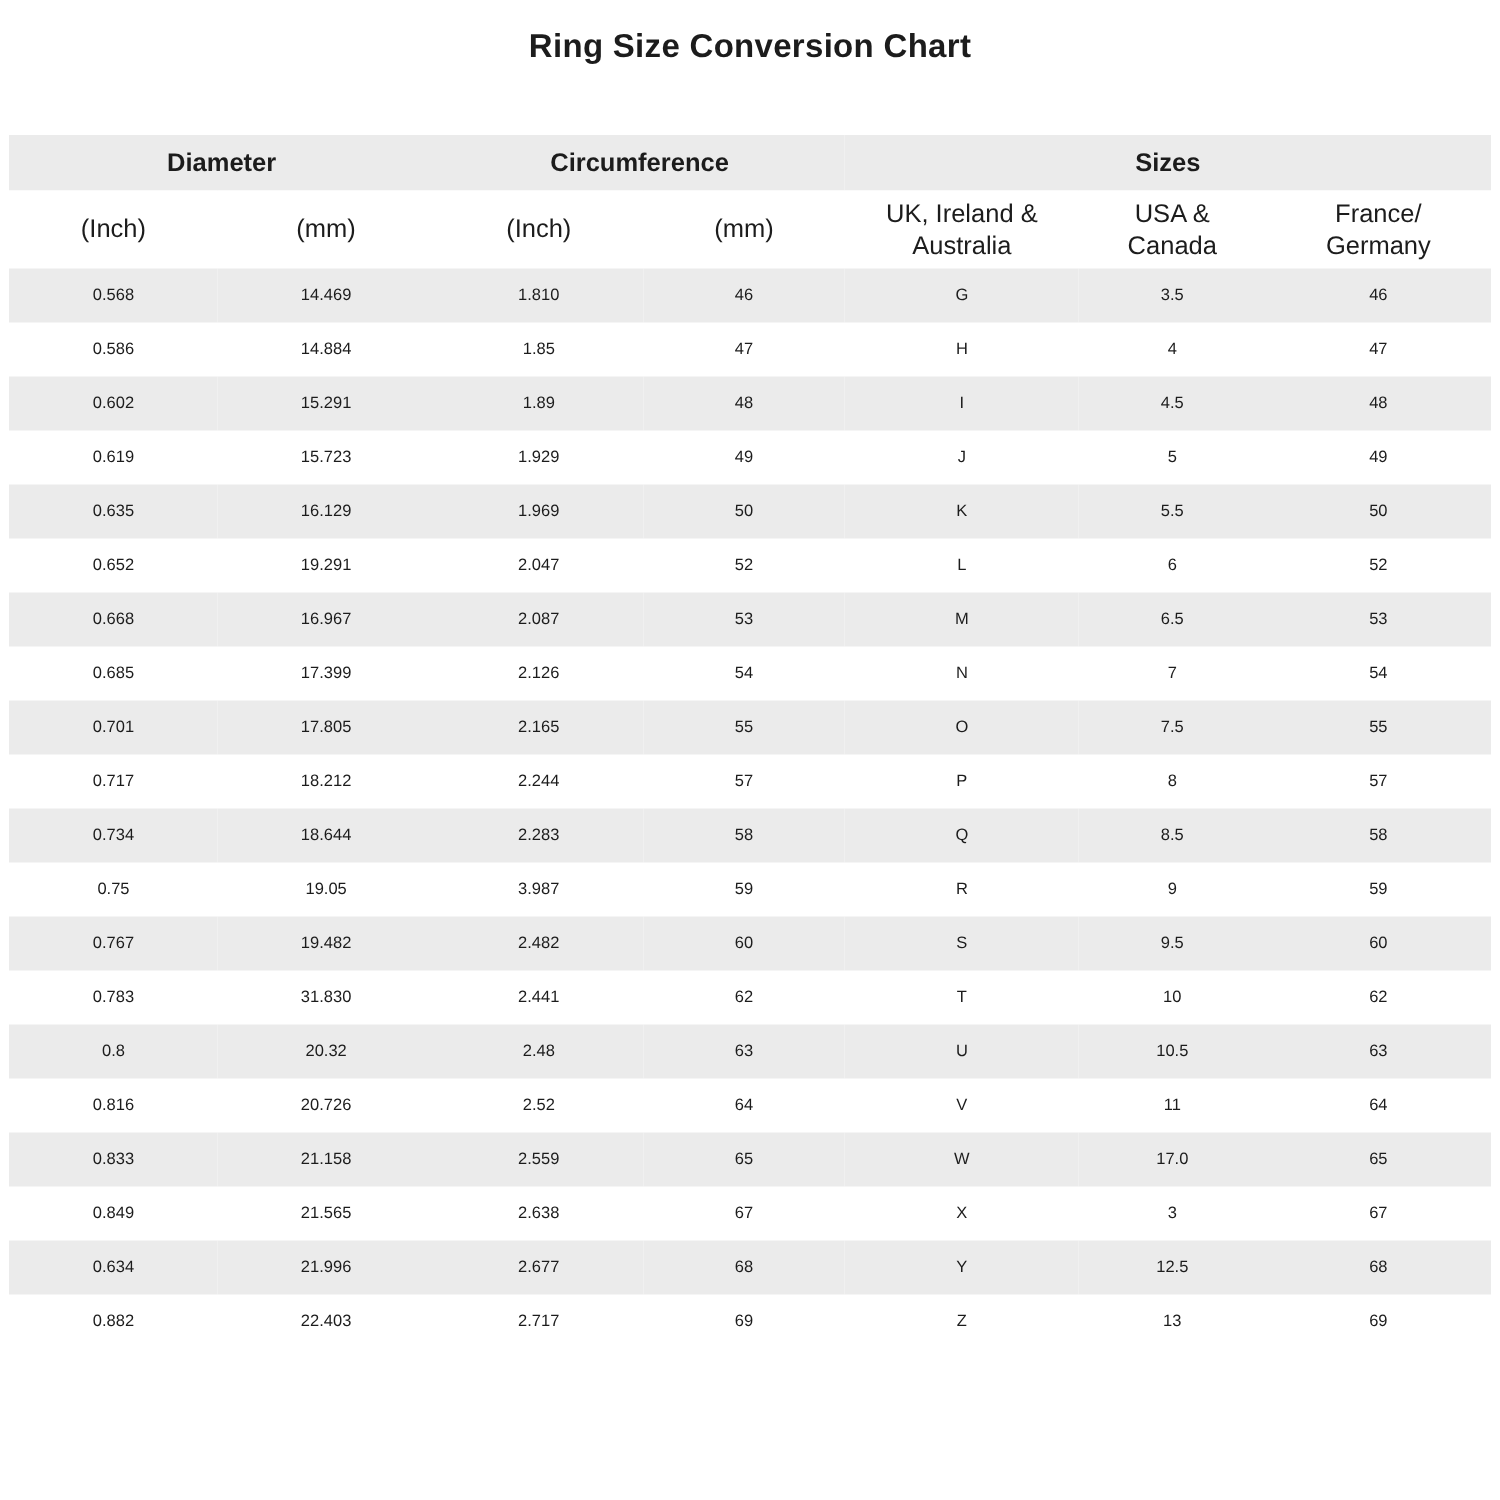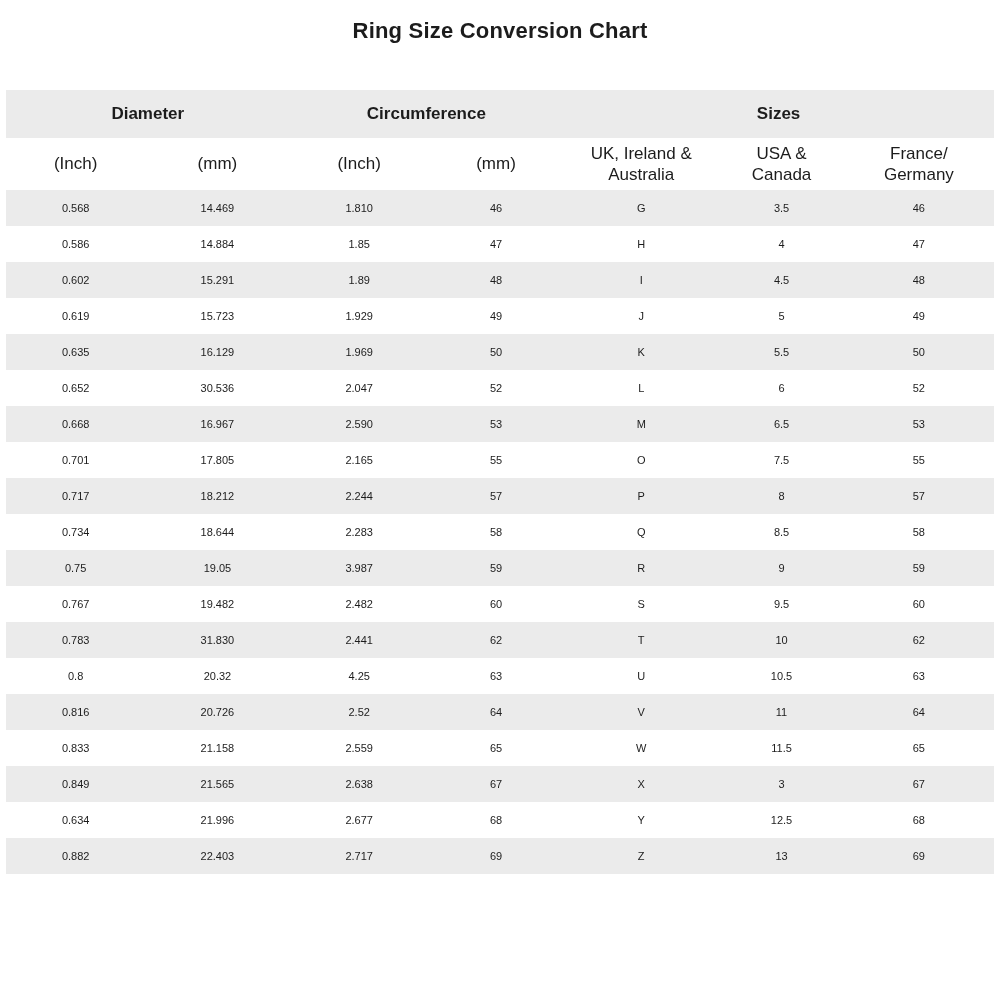--- a/index.html
+++ b/index.html
@@ -33,21 +33,21 @@
     table-layout: fixed;
   }
   th, td {
     text-align: center;
     vertical-align: middle;
     padding: 0;
     font-weight: normal;
   }
   .group-row th {
     background: var(--stripe);
-    height: 48px;
+    height: 37px;
     font-weight: bold;
     font-size: 17px;
   }
   .header-row th {
     background: var(--bg);
     height: 52px;
     font-size: 17px;
     padding: 0 14px;
     line-height: 1.25;
   }
@@ -132,35 +132,44 @@
           <td>0.635</td>
           <td>16.129</td>
           <td>1.969</td>
           <td>50</td>
           <td>K</td>
           <td>5.5</td>
           <td>50</td>
         </tr>
         <tr>
           <td>0.652</td>
-          <td>30.536</td>
+          <td>19.291</td>
           <td>2.047</td>
           <td>52</td>
           <td>L</td>
           <td>6</td>
           <td>52</td>
         </tr>
         <tr>
           <td>0.668</td>
           <td>16.967</td>
-          <td>2.590</td>
+          <td>2.087</td>
           <td>53</td>
           <td>M</td>
           <td>6.5</td>
           <td>53</td>
+        </tr>
+        <tr>
+          <td>0.685</td>
+          <td>17.399</td>
+          <td>2.126</td>
+          <td>54</td>
+          <td>N</td>
+          <td>7</td>
+          <td>54</td>
         </tr>
         <tr>
           <td>0.701</td>
           <td>17.805</td>
           <td>2.165</td>
           <td>55</td>
           <td>O</td>
           <td>7.5</td>
           <td>55</td>
         </tr>
@@ -205,42 +214,42 @@
           <td>31.830</td>
           <td>2.441</td>
           <td>62</td>
           <td>T</td>
           <td>10</td>
           <td>62</td>
         </tr>
         <tr>
           <td>0.8</td>
           <td>20.32</td>
-          <td>4.25</td>
+          <td>2.48</td>
           <td>63</td>
           <td>U</td>
           <td>10.5</td>
           <td>63</td>
         </tr>
         <tr>
           <td>0.816</td>
           <td>20.726</td>
           <td>2.52</td>
           <td>64</td>
           <td>V</td>
           <td>11</td>
           <td>64</td>
         </tr>
         <tr>
           <td>0.833</td>
           <td>21.158</td>
           <td>2.559</td>
           <td>65</td>
           <td>W</td>
-          <td>11.5</td>
+          <td>17.0</td>
           <td>65</td>
         </tr>
         <tr>
           <td>0.849</td>
           <td>21.565</td>
           <td>2.638</td>
           <td>67</td>
           <td>X</td>
           <td>3</td>
           <td>67</td>

